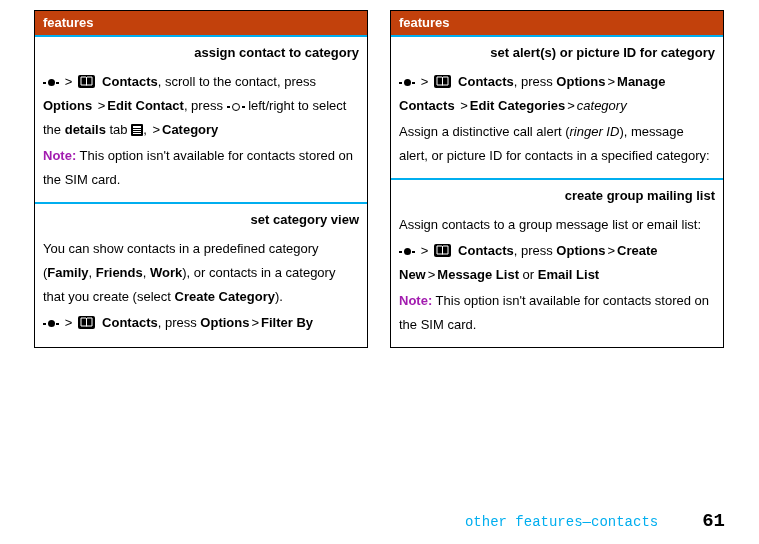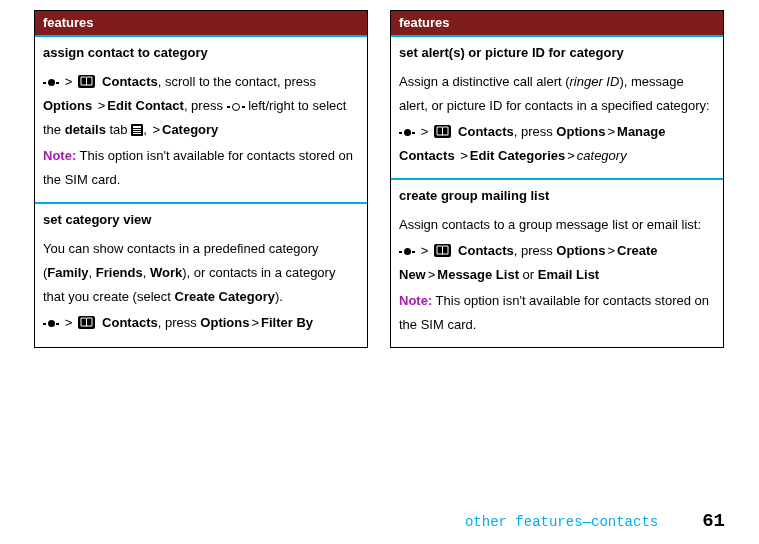--- a/index.html
+++ b/index.html
@@ -15,35 +15,36 @@
   }
   .columns {
     display: flex;
     gap: 22px;
   }
   .col {
     width: 334px;
     border: 1px solid #000;
   }
   .tbl-head {
-    background: #7f1d1d;
+    background: #c2410c;
     color: #fff;
     font-weight: bold;
     padding: 4px 8px 5px;
     font-size: 13px;
   }
   .feature {
     border-top: 2px solid #00aeef;
     padding: 8px 8px 10px;
   }
   .feature:first-of-type { border-top: 2px solid #00aeef; }
   .ftitle {
     font-weight: bold;
     font-size: 13px;
     margin-bottom: 10px;
+    text-align: right;
   }
   .feature p {
     line-height: 1.85;
     font-size: 13px;
   }
   .feature p + p { margin-top: 2px; }
   .cond { font-family: "Arial Narrow", Arial, sans-serif; font-stretch: condensed; font-weight: bold; margin-top: 16px; }
   .ital { font-style: italic; }
   .bold { font-weight: bold; }
   .note { color: #a21caf; font-weight: bold; }
@@ -140,30 +141,30 @@
       </p>
     </div>
   </div>
 
   <div class="col">
     <div class="tbl-head">features</div>
 
     <div class="feature">
       <div class="ftitle">set alert(s) or picture ID for category</div>
       <p>
-        <span>Assign a distinctive call alert (</span><span class="ital">ringer ID</span><span>), message alert, or picture ID for contacts in a specified category:</span>
-      </p>
-      <p>
         <span class="center-icon"><span class="dot"></span></span>
         <span class="gt">&gt;</span>
         <span class="phonebook-icon"><svg width="13" height="11" viewBox="0 0 13 11">
               <path d="M1 1 L6 1 Q6.5 2 7 1 L12 1 L12 9 L7 9 Q6.5 10 6 9 L1 9 Z M6.5 1 L6.5 9" fill="none" stroke="#fff" stroke-width="1"></path>
             </svg></span>
         <span>&nbsp;</span><span class="cond">Contacts</span><span>, press </span><span class="cond">Options</span><span class="gt">&gt;</span><span class="cond">Manage Contacts</span>
         <span class="gt">&gt;</span><span class="cond">Edit Categories</span><span class="gt">&gt;</span><span class="ital">category</span>
+      </p>
+      <p>
+        <span>Assign a distinctive call alert (</span><span class="ital">ringer ID</span><span>), message alert, or picture ID for contacts in a specified category:</span>
       </p>
     </div>
 
     <div class="feature">
       <div class="ftitle">create group mailing list</div>
       <p>Assign contacts to a group message list or email list:</p>
       <p>
         <span class="center-icon"><span class="dot"></span></span>
         <span class="gt">&gt;</span>
         <span class="phonebook-icon"><svg width="13" height="11" viewBox="0 0 13 11">

